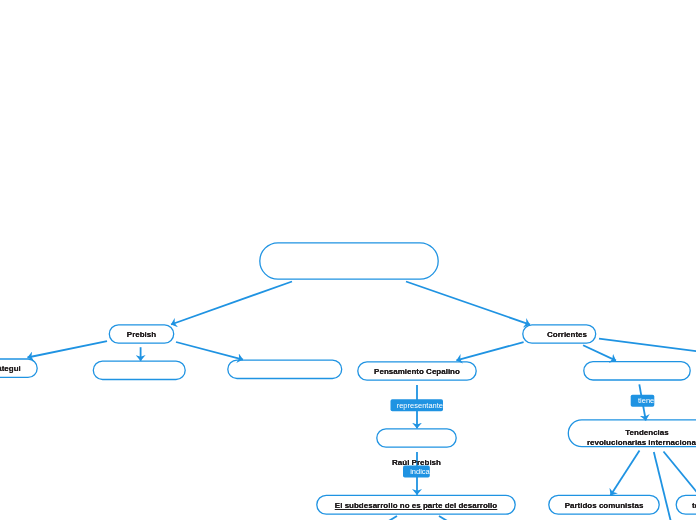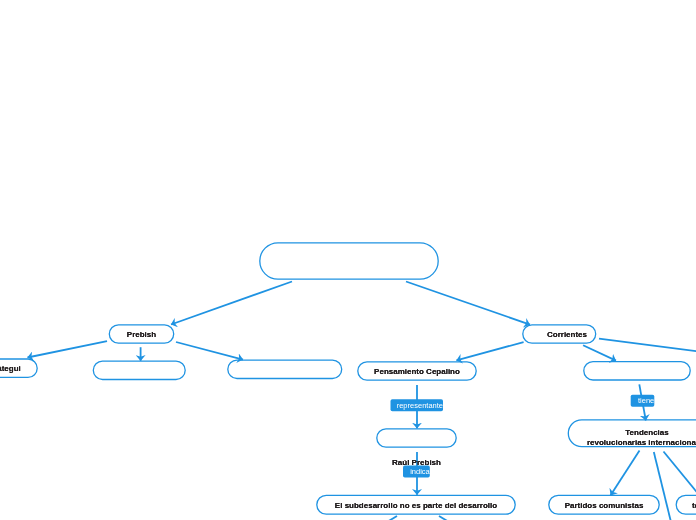--- a/index.html
+++ b/index.html
@@ -93,21 +93,21 @@
   <span>Raúl Prebish</span>
 </div>
 
 <div class="nodetext" style="left:567.5px;top:419px;width:159px;height:28.5px;">
   <div style="top:4.4px;line-height:9.2px;">
     <div>Tendencias</div>
     <div>revolucionarias internacionales</div>
   </div>
 </div>
 
-<div class="nodetext" style="left:316px;top:494.5px;width:200px;height:20.5px;">
+<div class="nodetext" style="left:316px;top:494.5px;width:200px;height:20.5px;text-decoration:underline;">
   <span>El subdesarrollo no es parte del desarrollo</span>
 </div>
 
 <div class="nodetext" style="left:548px;top:494.5px;width:112px;height:20.5px;">
   <span>Partidos comunistas</span>
 </div>
 
 <div class="nodetext" style="left:675.4px;top:494.5px;width:111.7px;height:20.5px;">
   <span>tercera internacional</span>
 </div>

